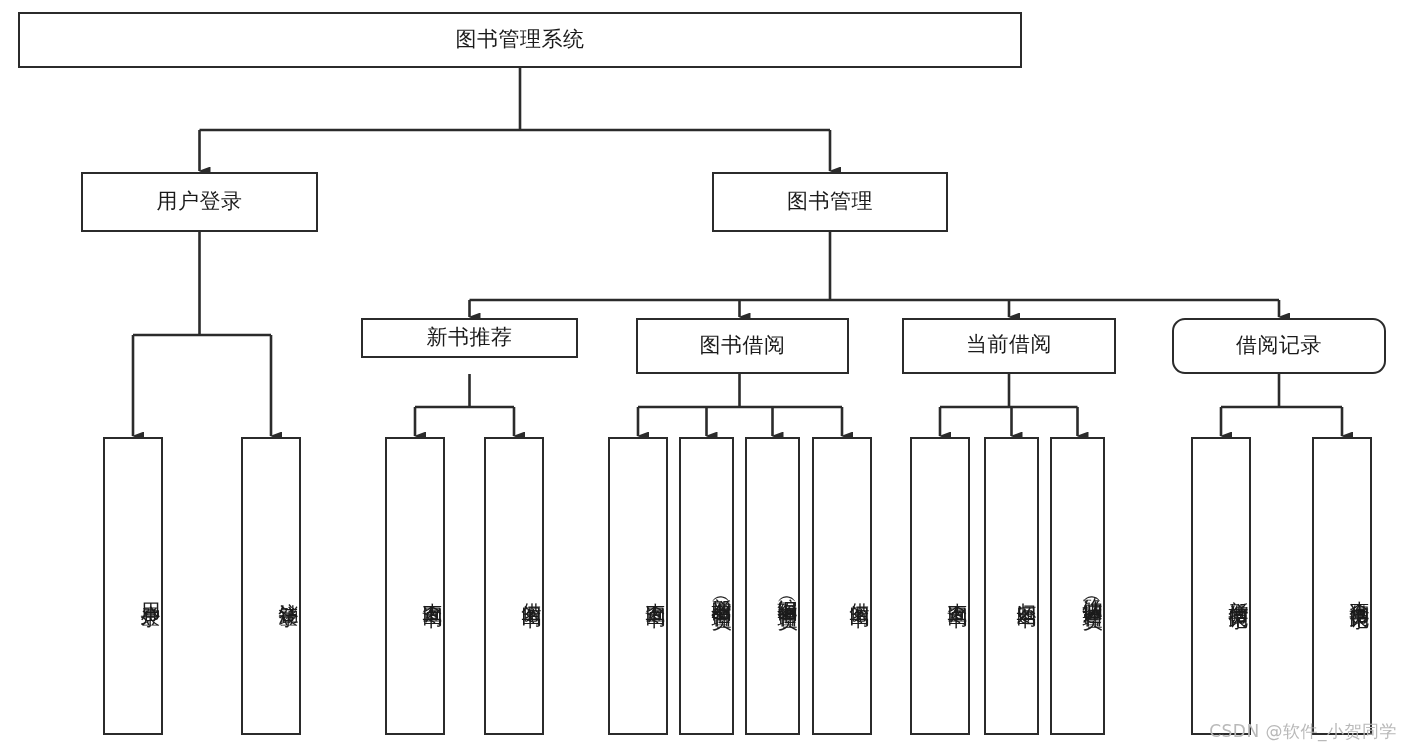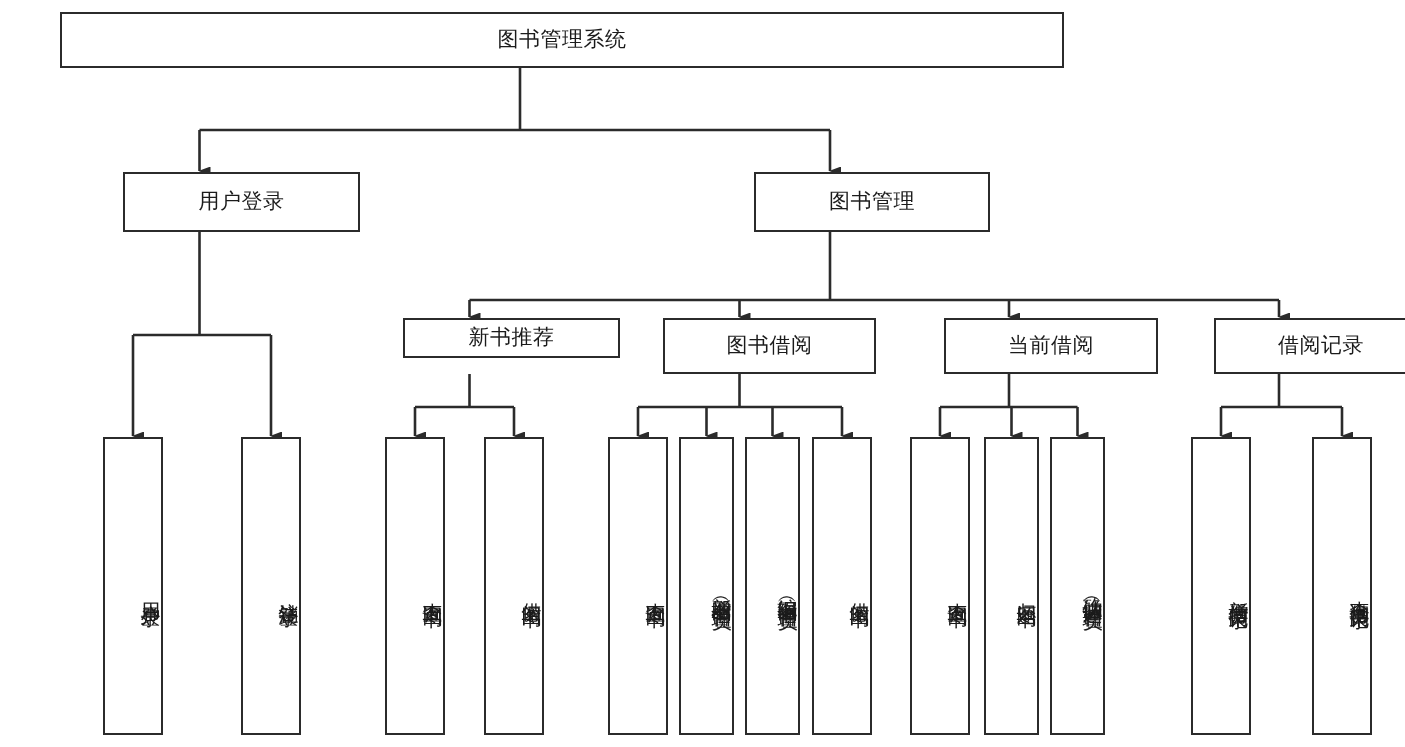--- a/index.html
+++ b/index.html
@@ -32,21 +32,20 @@
     border: 2px solid #2b2b2b;
     display: flex;
     align-items: center;
     justify-content: center;
     color: #1b1b1b;
   }
   .node.horiz {
     font-size: 21px;
     letter-spacing: 0.5px;
     line-height: 1.1;
-    margin-left: 42px;
   }
   .node.vert {
     writing-mode: vertical-rl;
     text-orientation: upright;
     font-size: 20px;
     letter-spacing: 2px;
     padding-top: 10px;
     align-items: flex-start;
     justify-content: center;
     line-height: 1.05;
@@ -119,27 +118,27 @@
       </div>
       <div class="node horiz" style="left: 81px; top: 172px; width: 237px; height: 60px;">
         <span class="node-label">用户登录</span>
       </div>
       <div class="node horiz" style="left: 712px; top: 172px; width: 236px; height: 60px; justify-content: center;">
         <span class="node-label">图书管理</span>
       </div>
       <div class="node horiz" style="left: 361px; top: 318px; width: 217px; height: 40px;">
         <span class="node-label">新书推荐</span>
       </div>
-      <div class="node horiz" style="left: 621px; top: 318px; width: 213px; height: 56px; justify-content: center;">
+      <div class="node horiz" style="left: 636px; top: 318px; width: 213px; height: 56px; justify-content: center;">
         <span class="node-label">图书借阅</span>
       </div>
-      <div class="node horiz" style="left: 902px; top: 318px; width: 214px; height: 56px;">
+      <div class="node horiz" style="left: 902px; top: 318px; width: 214px; height: 56px; font-family: Liberation Mono, monospace;">
         <span class="node-label">当前借阅</span>
       </div>
-      <div class="node horiz" style="left: 1172px; top: 318px; width: 214px; height: 56px;">
+      <div class="node horiz" style="left: 1172px; top: 318px; width: 214px; height: 56px; border-radius: 13px;">
         <span class="node-label">借阅记录</span>
       </div>
       <div class="node vert" style="left: 103px; top: 437px; width: 60px; height: 298px;">
         <span class="node-label">用户登录</span>
       </div>
       <div class="node vert" style="left: 241px; top: 437px; width: 60px; height: 298px;">
         <span class="node-label">注销登录</span>
       </div>
       <div class="node vert" style="left: 385px; top: 437px; width: 60px; height: 298px;">
         <span class="node-label">查询图书</span>
@@ -169,13 +168,14 @@
         <span class="node-label">确认归还（管理员）</span>
       </div>
       <div class="node vert" style="left: 1191px; top: 437px; width: 60px; height: 298px;">
         <span class="node-label">新增借阅记录</span>
       </div>
       <div class="node vert" style="left: 1312px; top: 437px; width: 60px; height: 298px;">
         <span class="node-label">查询借阅记录</span>
       </div>
     </div>
 
+  <div class="watermark">CSDN @软件_小贺同学</div>
 </div>
 
 </body></html>

